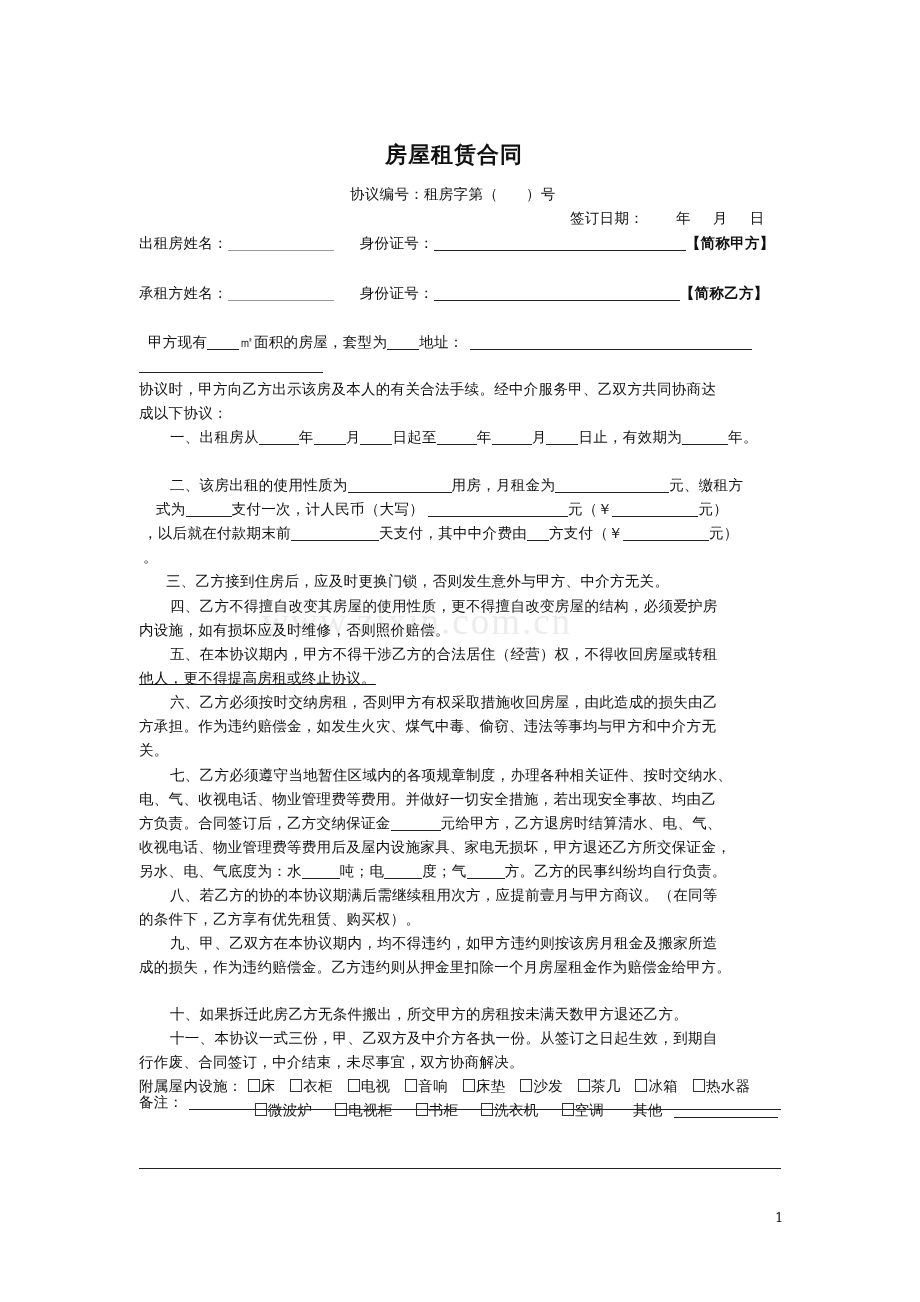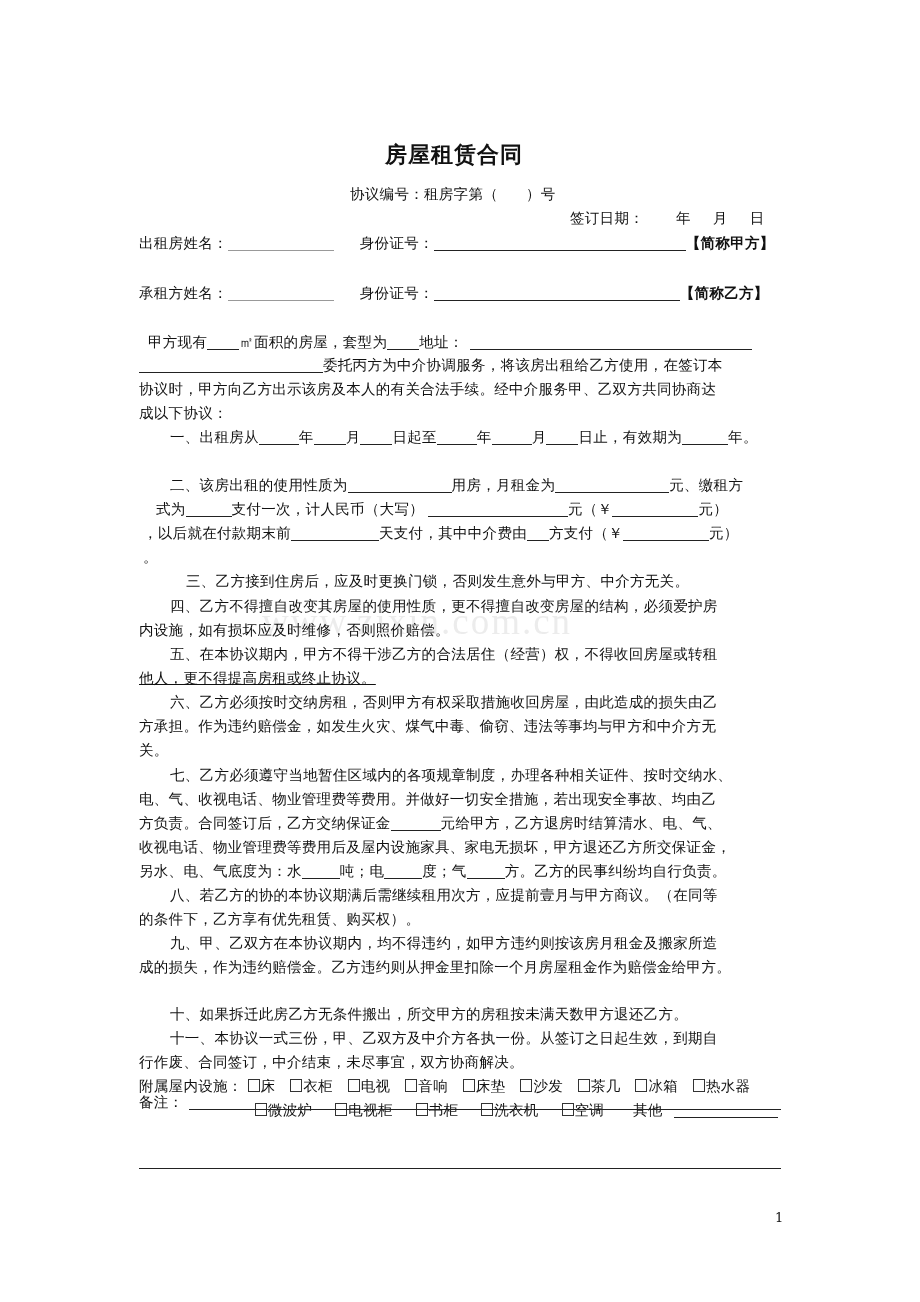--- a/index.html
+++ b/index.html
@@ -41,41 +41,41 @@
   </div>
 
   <div class="line" style="top:283px;">
     <span>承租方姓名：</span><span class="u gray" style="width:106px;"></span><span style="display:inline-block;width:26px;"></span><span>身份证号：</span><span class="u" style="width:246px;"></span><span class="bracket">【简称乙方】</span>
   </div>
 
   <div class="line" style="top:332px; left:148px;">
     <span>甲方现有</span><span class="u" style="width:32px;"></span><span>㎡面积的房屋，套型为</span><span class="u" style="width:32px;"></span><span>地址：</span><span class="u" style="width:282px; margin-left:6px;"></span>
   </div>
   <div class="line" style="top:355px;">
-    <span class="u" style="width:184px;"></span><span>委托丙方为中介协调服务，将该房出租给乙方使用，在签订本</span>
+    <span class="u" style="width:184px;"></span>
   </div>
   <div class="line" style="top:379px;">协议时，甲方向乙方出示该房及本人的有关合法手续。经中介服务甲、乙双方共同协商达</div>
   <div class="line" style="top:403px;">成以下协议：</div>
 
   <div class="line" style="top:427px; left:170px;">
     <span>一、出租房从</span><span class="u" style="width:40px;"></span><span>年</span><span class="u" style="width:32px;"></span><span>月</span><span class="u" style="width:32px;"></span><span>日起至</span><span class="u" style="width:40px;"></span><span>年</span><span class="u" style="width:40px;"></span><span>月</span><span class="u" style="width:32px;"></span><span>日止，有效期为</span><span class="u" style="width:46px;"></span><span>年。</span>
   </div>
 
   <div class="line" style="top:475px; left:170px;">
     <span>二、该房出租的使用性质为</span><span class="u" style="width:104px;"></span><span>用房，月租金为</span><span class="u" style="width:114px;"></span><span>元、缴租方</span>
   </div>
   <div class="line" style="top:499px; left:156px;">
     <span>式为</span><span class="u" style="width:46px;"></span><span>支付一次，计人民币（大写）</span><span class="u" style="width:140px; margin-left:4px;"></span><span>元（￥</span><span class="u" style="width:86px;"></span><span>元）</span>
   </div>
   <div class="line" style="top:523px; left:143px;">
     <span>，以后就在付款期末前</span><span class="u" style="width:88px;"></span><span>天支付，其中中介费由</span><span class="u" style="width:22px;"></span><span>方支付（￥</span><span class="u" style="width:86px;"></span><span>元）</span>
   </div>
   <div class="line" style="top:547px; left:143px;">。</div>
 
-  <div class="line" style="top:571px; left:186px;">三、乙方接到住房后，应及时更换门锁，否则发生意外与甲方、中介方无关。</div>
+  <div class="line" style="top:571px; left:166px;">三、乙方接到住房后，应及时更换门锁，否则发生意外与甲方、中介方无关。</div>
 
   <div class="line" style="top:596px; left:170px;">四、乙方不得擅自改变其房屋的使用性质，更不得擅自改变房屋的结构，必须爱护房</div>
   <div class="line" style="top:620px;">内设施，如有损坏应及时维修，否则照价赔偿。</div>
 
   <div class="line" style="top:644px; left:170px;">五、在本协议期内，甲方不得干涉乙方的合法居住（经营）权，不得收回房屋或转租</div>
   <div class="line" style="top:668px;text-decoration:underline;">他人，更不得提高房租或终止协议。</div>
 
   <div class="line" style="top:692px; left:170px;">六、乙方必须按时交纳房租，否则甲方有权采取措施收回房屋，由此造成的损失由乙</div>
   <div class="line" style="top:716px;">方承担。作为违约赔偿金，如发生火灾、煤气中毒、偷窃、违法等事均与甲方和中介方无</div>
   <div class="line" style="top:740px;">关。</div>

